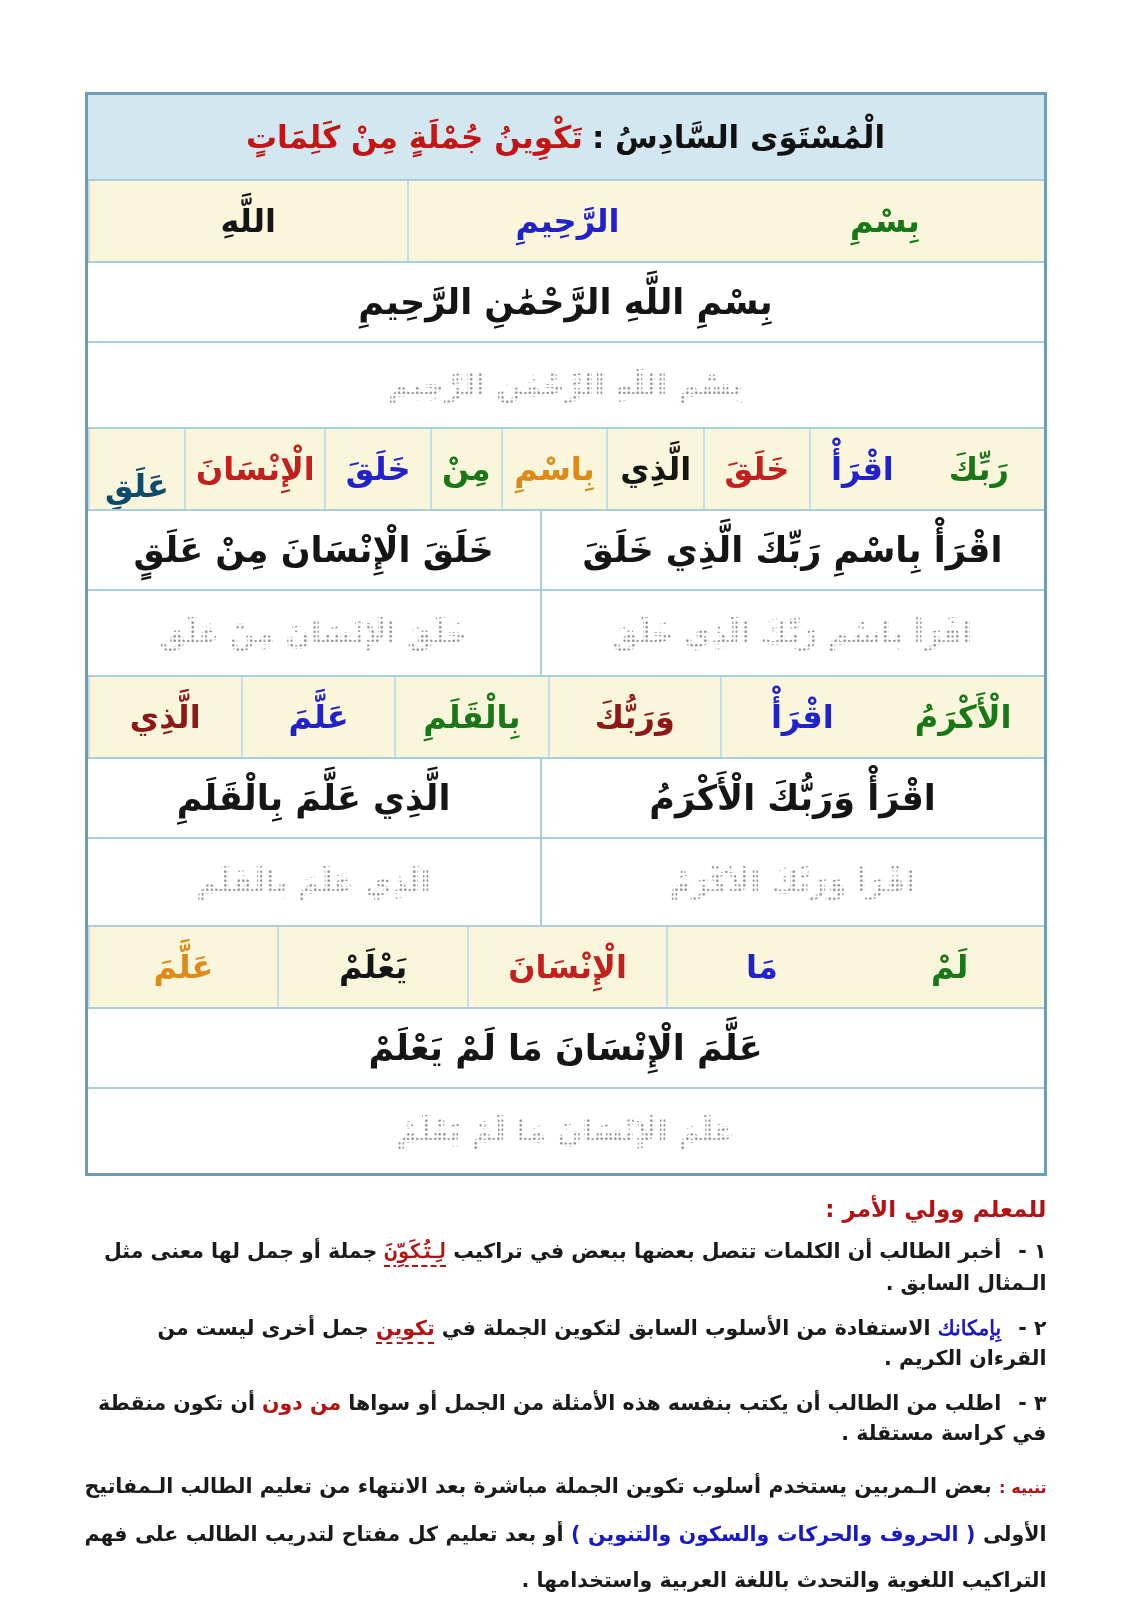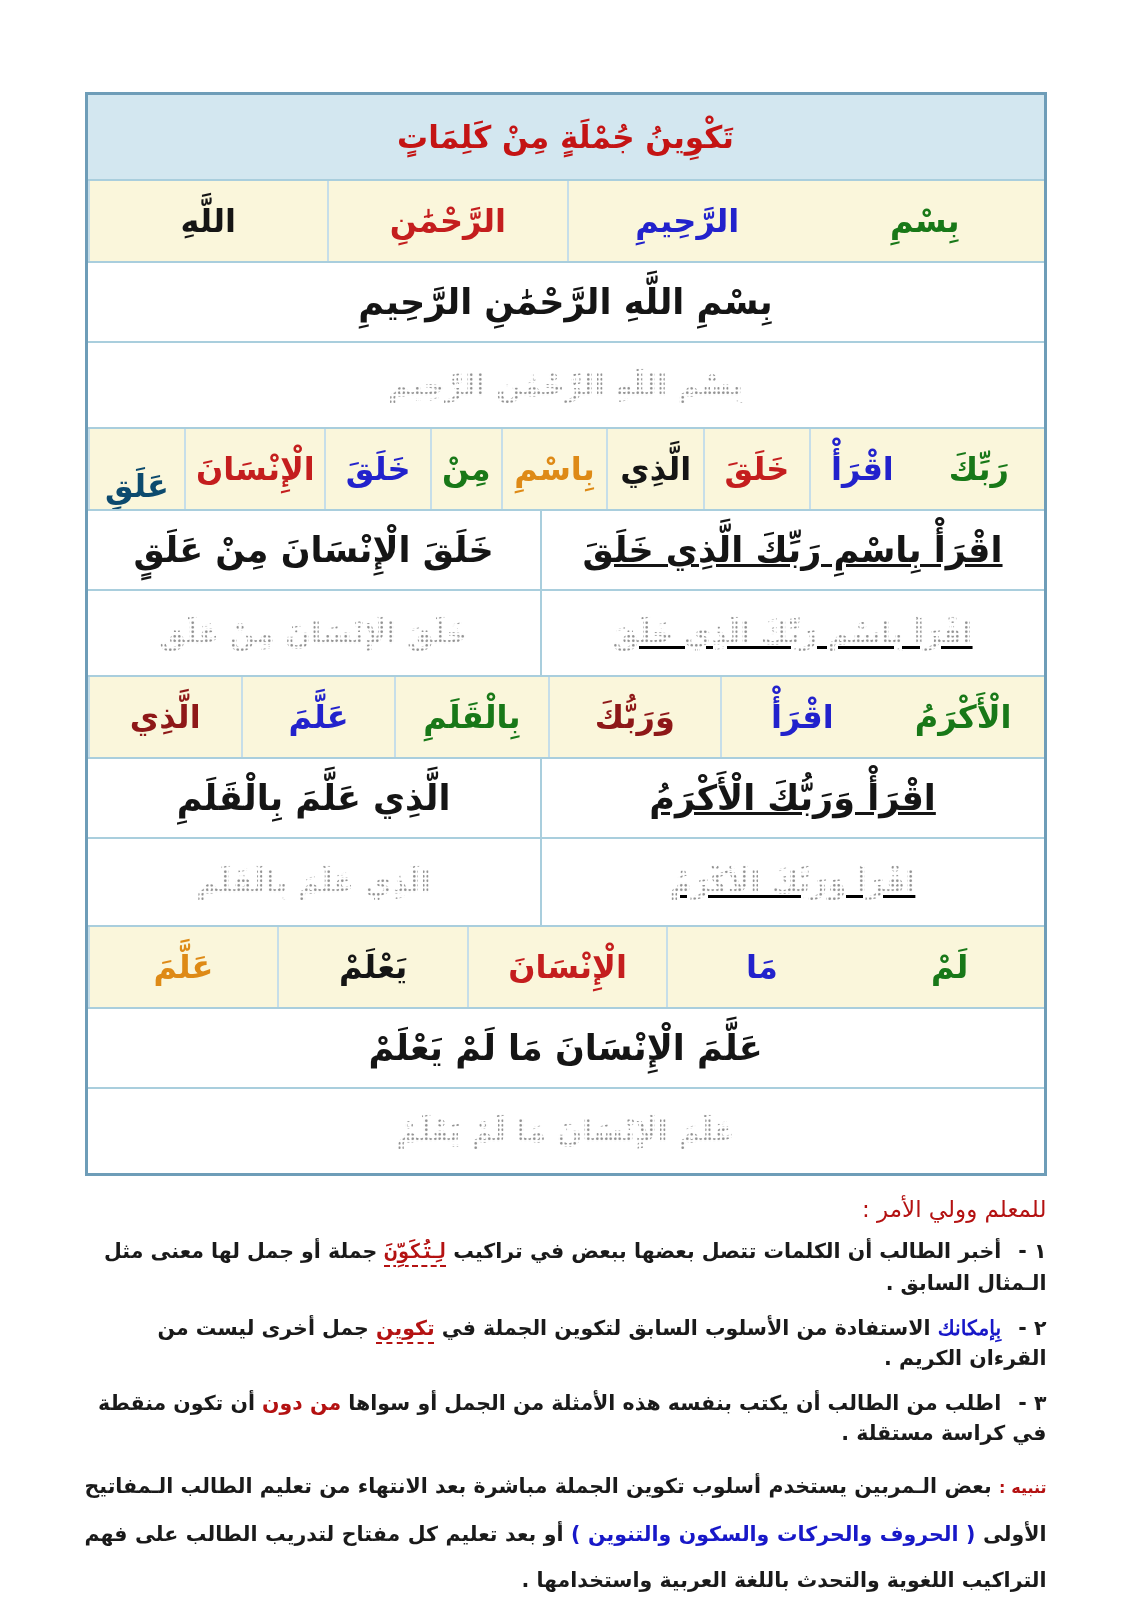--- a/index.html
+++ b/index.html
@@ -31,21 +31,21 @@
   }
   .r-words .cell + .cell { border-left: 2px solid #C6DEE9; }
 
   .r-sent   { height: 80px; background: #ffffff; font-size: 36px; font-weight: bold; color:#151515; }
   .r-traced { height: 86px; background: #ffffff; font-size: 30px; font-weight: bold; }
 
   .twocol { padding:0; }
   .twocol .half {
     height:100%; display:flex; align-items:center; justify-content:center;
   }
-  .twocol .half.right { width: 52.5%; text-decoration: underline; }
+  .twocol .half.right { width: 52.5%; }
   .twocol .half.left  { width: 47.5%; border-left: none; }
   .twocol .half + .half { border-right: 2px solid #A9CEDD; }
 
   .sent-text { font-size: 35px; font-weight: bold; color: #151515; white-space: nowrap; }
 
   .traced-text {
     font-size: 30px; font-weight: bold; white-space: nowrap;
     color: #b3b3b3;
   }
   @supports ((-webkit-background-clip: text) or (background-clip: text)) {
@@ -53,48 +53,46 @@
       background-image: radial-gradient(circle, #8d8d8d 1.05px, rgba(0,0,0,0) 1.45px);
       background-size: 4.5px 4.5px;
       -webkit-background-clip: text;
       background-clip: text;
       color: transparent;
     }
   }
 
   
   .notes { width: 962px; margin: 20px auto 0; text-align: right; }
-  .notes-heading { font-size: 23px; font-weight: normal; margin-bottom: 14px; }
+  .notes-heading { font-size: 23px; font-weight: bold; margin-bottom: 14px; }
   .note-item { font-size: 20.5px; font-weight: bold; color:#1a1a1a; margin-bottom: 15px; line-height: 30px; }
   .note-item .num { margin-left: 10px; }
   .dashed-red { text-decoration: underline dashed 2px; text-underline-offset: 7px; }
 
   .warning { font-size: 20.5px; font-weight: bold; color:#1a1a1a; line-height: 46px; margin-top: 6px; text-align: justify; }
   .w-label { font-size: 16px; }
 </style>
 </head>
 <body>
 
 <div class="page">
 
   <div class="board">
 
     <div class="row r-header" style="background: rgb(211, 231, 240);">
+      <span style="color: rgb(17, 17, 17);">الْمُسْتَوَى السَّادِسُ :</span>
       <span style="color: rgb(196, 20, 20);">تَكْوِينُ جُمْلَةٍ مِنْ كَلِمَاتٍ</span>
     </div>
 
     <div class="row r-words">
       <div class="cell" style="flex:25">
           <span style="color: rgb(24, 120, 24);">بِسْمِ</span>
         </div>
       <div class="cell" style="flex:25">
           <span style="color: rgb(34, 34, 204);">الرَّحِيمِ</span>
-        </div>
-      <div class="cell" style="flex:25">
-          <span style="color: rgb(196, 30, 30);">الرَّحْمَٰنِ</span>
         </div>
       <div class="cell" style="flex:25">
           <span style="color: rgb(21, 21, 21);">اللَّهِ</span>
         </div>
     </div>
 
     <div class="row r-sent">
       <span class="sent-text">بِسْمِ اللَّهِ الرَّحْمَٰنِ الرَّحِيمِ</span>
     </div>
     <div class="row r-traced">

